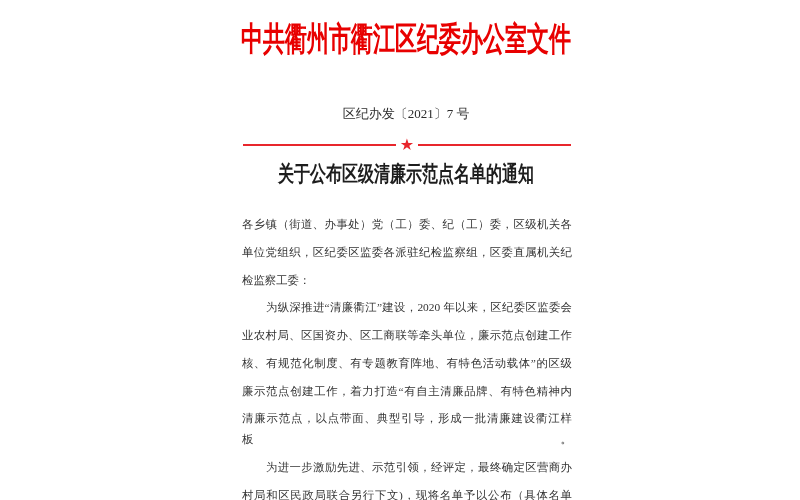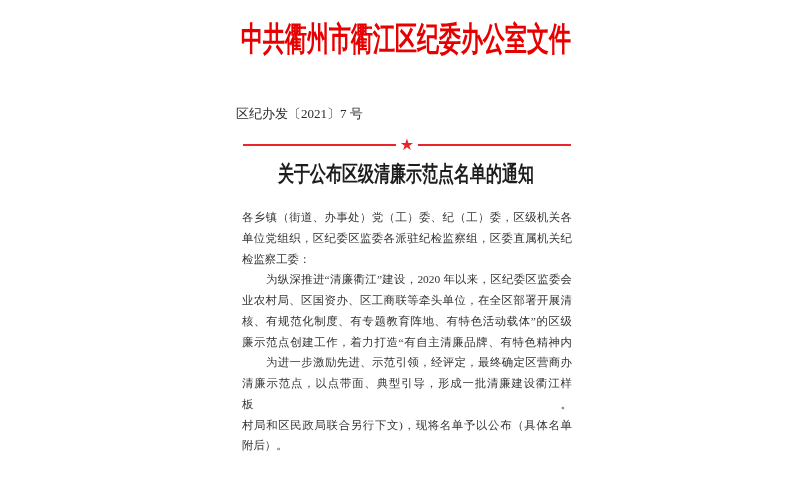--- a/index.html
+++ b/index.html
@@ -27,20 +27,21 @@
     transform: scaleY(1.5);
     transform-origin: top center;
     white-space: nowrap;
     letter-spacing: 0;
   }
   .doc-number {
     position: absolute;
     left: 236px;
     top: 105px;
     width: 340px;
+    text-align: center;
     font-size: 13px;
     color: #2b2b2b;
     white-space: nowrap;
   }
   .separator {
     position: absolute;
     left: 243px;
     top: 137px;
     width: 328px;
     height: 16px;
@@ -77,20 +78,21 @@
     left: 242px;
     top: 207px;
     width: 330px;
     font-size: 11.4px;
     line-height: 20.75px;
     color: var(--body-text, #333333);
   }
   .line {
     text-align: left;
     white-space: nowrap;
+    margin-top: 7px;
   }
   .line.j {
     white-space: normal;
     text-align: justify;
     text-align-last: justify;
   }
   .line.indent {
     text-indent: 24px;
   }
 </style>
@@ -109,22 +111,22 @@
     <span class="rule"></span>
   </div>
 
   <h1 class="doc-title">关于公布区级清廉示范点名单的通知</h1>
 
   <div class="body-block">
     <div class="line j">各乡镇（街道、办事处）党（工）委、纪（工）委，区级机关各</div>
     <div class="line j">单位党组织，区纪委区监委各派驻纪检监察组，区委直属机关纪</div>
     <div class="line">检监察工委：</div>
     <div class="line j indent">为纵深推进“清廉衢江”建设，2020 年以来，区纪委区监委会</div>
-    <div class="line j">业农村局、区国资办、区工商联等牵头单位，在全区部署开展清</div>
+    <div class="line j">业农村局、区国资办、区工商联等牵头单位，廉示范点创建工作</div>
     <div class="line j">核、有规范化制度、有专题教育阵地、有特色活动载体”的区级</div>
     <div class="line j">廉示范点创建工作，着力打造“有自主清廉品牌、有特色精神内</div>
+    <div class="line j">清廉示范点，以点带面、典型引导，形成一批清廉建设衢江样板。</div>
     <div class="line j indent">为进一步激励先进、示范引领，经评定，最终确定区营商办</div>
-    <div class="line j">清廉示范点，以点带面、典型引导，形成一批清廉建设衢江样板。</div>
     <div class="line j">村局和区民政局联合另行下文)，现将名单予以公布（具体名单</div>
     <div class="line">附后）。</div>
   </div>
 
 </div>
 
 </body></html>

